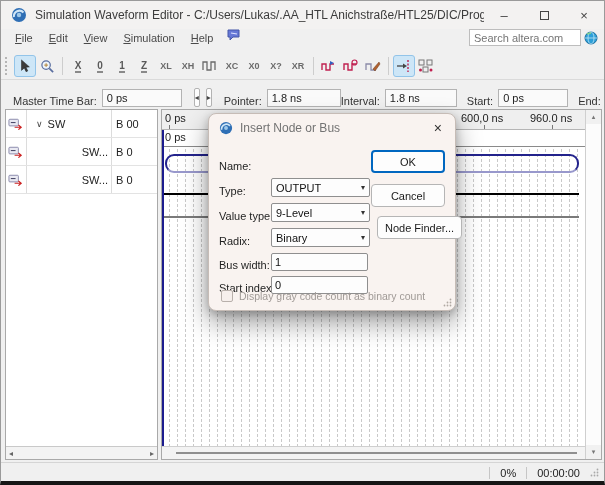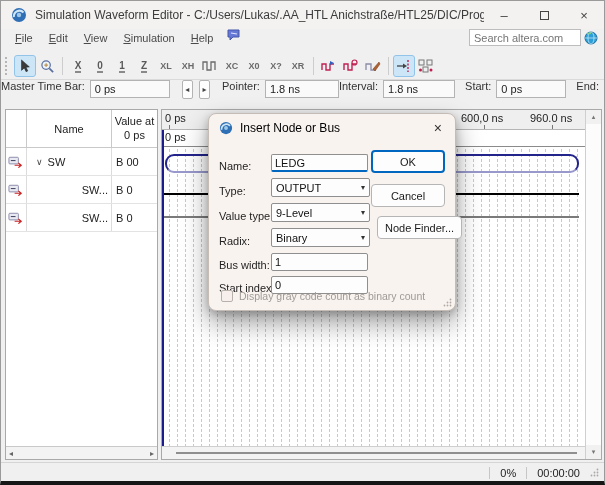--- a/index.html
+++ b/index.html
@@ -37,21 +37,21 @@
   .tbtn{ height:22px; min-width:22px; padding:0 2px; display:flex; align-items:center; justify-content:center;
     border:1px solid transparent; border-radius:3px; color:#666; }
   .tbtn.active{ background:#cde6f7; border-color:#92c4e9; }
   .tbtn .lg{ font-size:10px; font-weight:bold; color:#5a5a5a; border-bottom:2px solid #8a8a8a; line-height:11px; }
   .tbtn .lg.hatch{ border-bottom-style:dashed; }
   .tbtn .lg2{ font-size:9px; font-weight:bold; color:#6a6a6a; line-height:11px; }
   .tsep{ width:1px; height:18px; background:#cdcdcd; margin:0 4px; }
 
   
   .timebar{ position:absolute; left:0; top:79px; width:100%; height:27px; background:#f0f0f0;
-    display:flex; align-items:flex-start; font-size:11px; color:#333; padding-left:0; }
+    display:flex; align-items:flex-end; font-size:11px; color:#333; padding-left:12px; }
   .tb-label{ margin-right:5px; white-space:nowrap; }
   .tb-field{ height:18px; border:1px solid #b3b3b3; background:#fafafa; font-size:11px; color:#222;
     padding:0 4px; font-family:"Liberation Sans",sans-serif; }
   .tb-btn{ width:19px; height:19px; border:1px solid #b3b3b3; background:#fdfdfd; border-radius:2px;
     display:flex; align-items:center; justify-content:center; font-size:8px; color:#444; }
 
   
   .main{ position:absolute; left:0; top:106px; width:100%; height:355px; background:#f0f0f0; }
 
   .names-panel{ position:absolute; left:4px; top:2px; width:153px; height:351px; background:#fff;
@@ -96,21 +96,21 @@
   .wv-hscroll{ position:absolute; left:0; right:16px; bottom:0; height:13px; background:#f3f3f3;
     border-top:1px solid #cfcfcf; }
   .wv-hscroll .thumb{ position:absolute; left:14px; right:8px; top:5px; height:2px; background:#8f8f8f; }
 
   
   .dialog{ position:absolute; left:207px; top:112px; width:248px; height:198px; z-index:30;
     background:#f9f3f0; border:1px solid #c6bcb6; border-radius:8px;
     box-shadow:0 12px 26px rgba(0,0,0,.38), 0 3px 8px rgba(0,0,0,.22); }
   .dlg-titlebar{ height:28px; display:flex; align-items:center; padding:0 10px; }
   .dlg-titlebar .app-ico{ width:14px; height:14px; margin-right:7px; }
-  .dlg-title{ font-size:12px; color:#000000; }
+  .dlg-title{ font-size:12px; color:#737373; }
   .dlg-close{ margin-left:auto; font-size:14px; color:#333; padding:0 3px; }
   .drow{ position:absolute; left:10px; display:flex; align-items:flex-end; height:20px; }
   .dlabel{ width:52px; font-size:11px; color:#1f1f1f; white-space:nowrap; overflow:hidden; flex:0 0 auto; }
   .dinput{ width:97px; height:18px; border:1px solid #8f8f8f; background:#fdfdfd; font-size:11px;
     color:#111; padding:0 3px; font-family:"Liberation Sans",sans-serif; border-radius:2px; }
   .dinput.focused{ border-bottom:2px solid #0067c0; }
   .ddrop{ width:99px; height:19px; border:1px solid #8f8f8f; background:#fdfdfd; border-radius:2px;
     display:flex; align-items:center; font-size:11px; color:#111; padding:0 4px; }
   .ddrop .caret{ margin-left:auto; font-size:8px; color:#333; }
   .dbtn{ position:absolute; height:23px; background:#fdfdfd; border:1px solid #b5b5b5; border-radius:4px;
@@ -278,25 +278,20 @@
     <input class="tb-field" style="width: 72px;" value="1.8 ns">
     <span class="tb-label" style="margin-left:10px">Start:</span>
     <input class="tb-field" style="width: 70px;" value="0 ps">
     <span class="tb-label" style="margin-left:10px">End:</span>
 
   </div>
 
   <div class="main">
 
     <div class="names-panel">
-      <div class="np-header">
-        <div class="np-col-icon"></div>
-        <div class="np-col-name">Name</div>
-        <div class="np-col-value">Value at 0 ps</div>
-      </div>
       <div class="np-row">
         <div class="cell-icon">
           <svg width="17" height="12" viewBox="0 0 18 12">
             <rect x="1" y="1" width="10" height="7" rx="1" fill="#e9e9f2" stroke="#8888aa"></rect>
             <path d="M3 4.5 h5" stroke="#335" stroke-width="1"></path>
             <path d="M7 9.5 h7 m-3 -2.5 l3 2.5 l-3 2.5" stroke="#cc2222" fill="none" stroke-width="1.2"></path>
           </svg>
         </div>
         <div class="cell-name">
           <span class="chev">∨</span>
@@ -366,21 +361,20 @@
         <circle cx="8" cy="8" r="7" fill="#2f6fb5"></circle>
         <path d="M3 10 a5.5 5.5 0 0 1 9.5 -4.5" stroke="#cfe6f7" stroke-width="2" fill="none"></path>
         <circle cx="8" cy="8" r="2.2" fill="#9fc8e8"></circle>
       </svg>
       <span class="dlg-title">Insert Node or Bus</span>
       <span class="dlg-close"><span>×</span></span>
     </div>
 
     <div class="drow" style="top:38px">
       <span class="dlabel">Name:</span>
-      <input class="dinput focused" value="LEDG" style="">
     </div>
     <div class="drow" style="top:63px">
       <span class="dlabel">Type:</span>
       <span class="ddrop">
         <span>OUTPUT</span>
         <span class="caret">▾</span>
       </span>
     </div>
     <div class="drow" style="top:88px">
       <span class="dlabel">Value type:</span>

